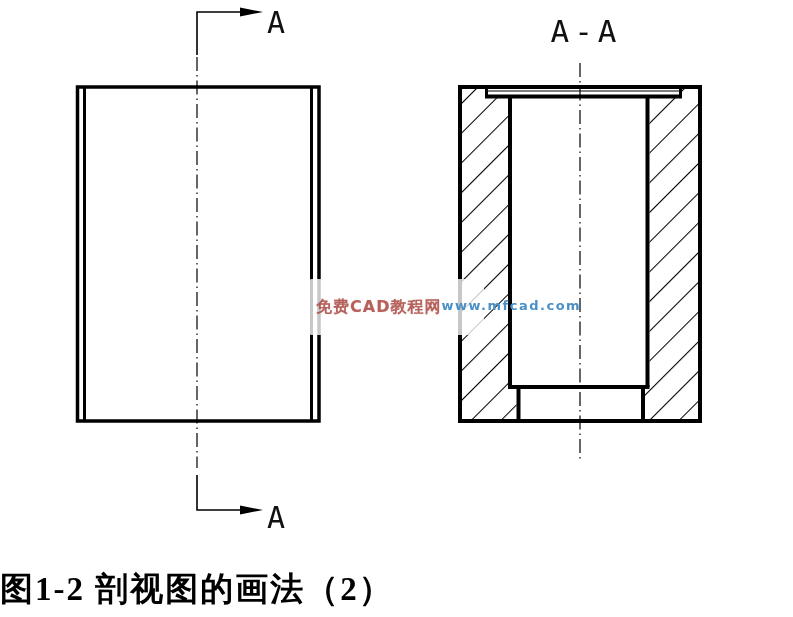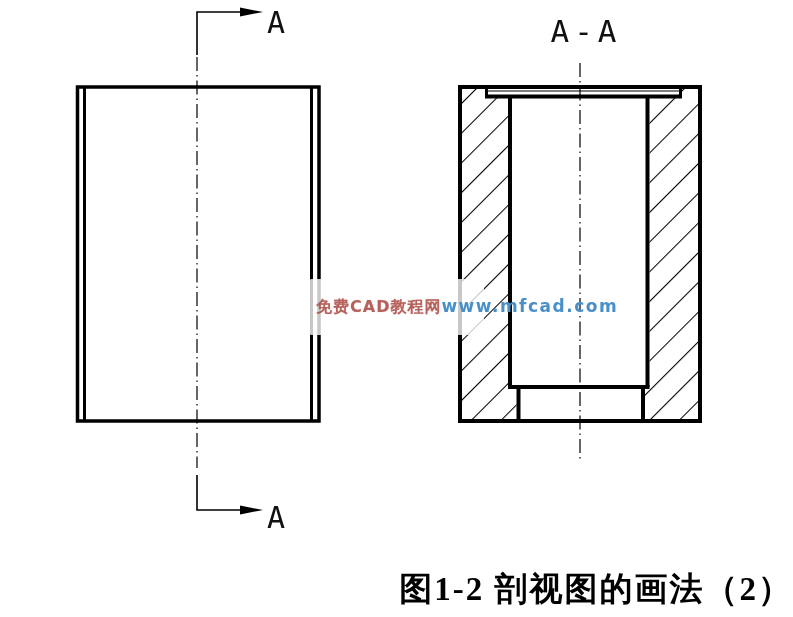--- a/index.html
+++ b/index.html
@@ -35,33 +35,33 @@
   .watermark-site-name{
     font-size:16px;
     font-weight:bold;
     letter-spacing:1px;
     color:rgba(178,82,76,0.85);
     text-shadow:0 0 1px rgba(150,60,55,0.4);
     line-height:18px;
     white-space:nowrap;
   }
   .watermark-site-url{
-    font-size:17px;
+    font-size:13px;
     font-weight:bold;
     letter-spacing:1.5px;
     color:#4a90c8;
     line-height:16px;
     white-space:nowrap;
     text-align:center;
   }
   .figure-caption{
     position:absolute;
     left:0;top:567px;
     width:793px;
-    text-align:right;
+    text-align:left;
     font-family:"Liberation Serif","DejaVu Serif",serif;
     font-weight:bold;
     font-size:33px;
     color:#000000;
     letter-spacing:2px;
     white-space:nowrap;
   }
 </style>
 </head>
 <body>

